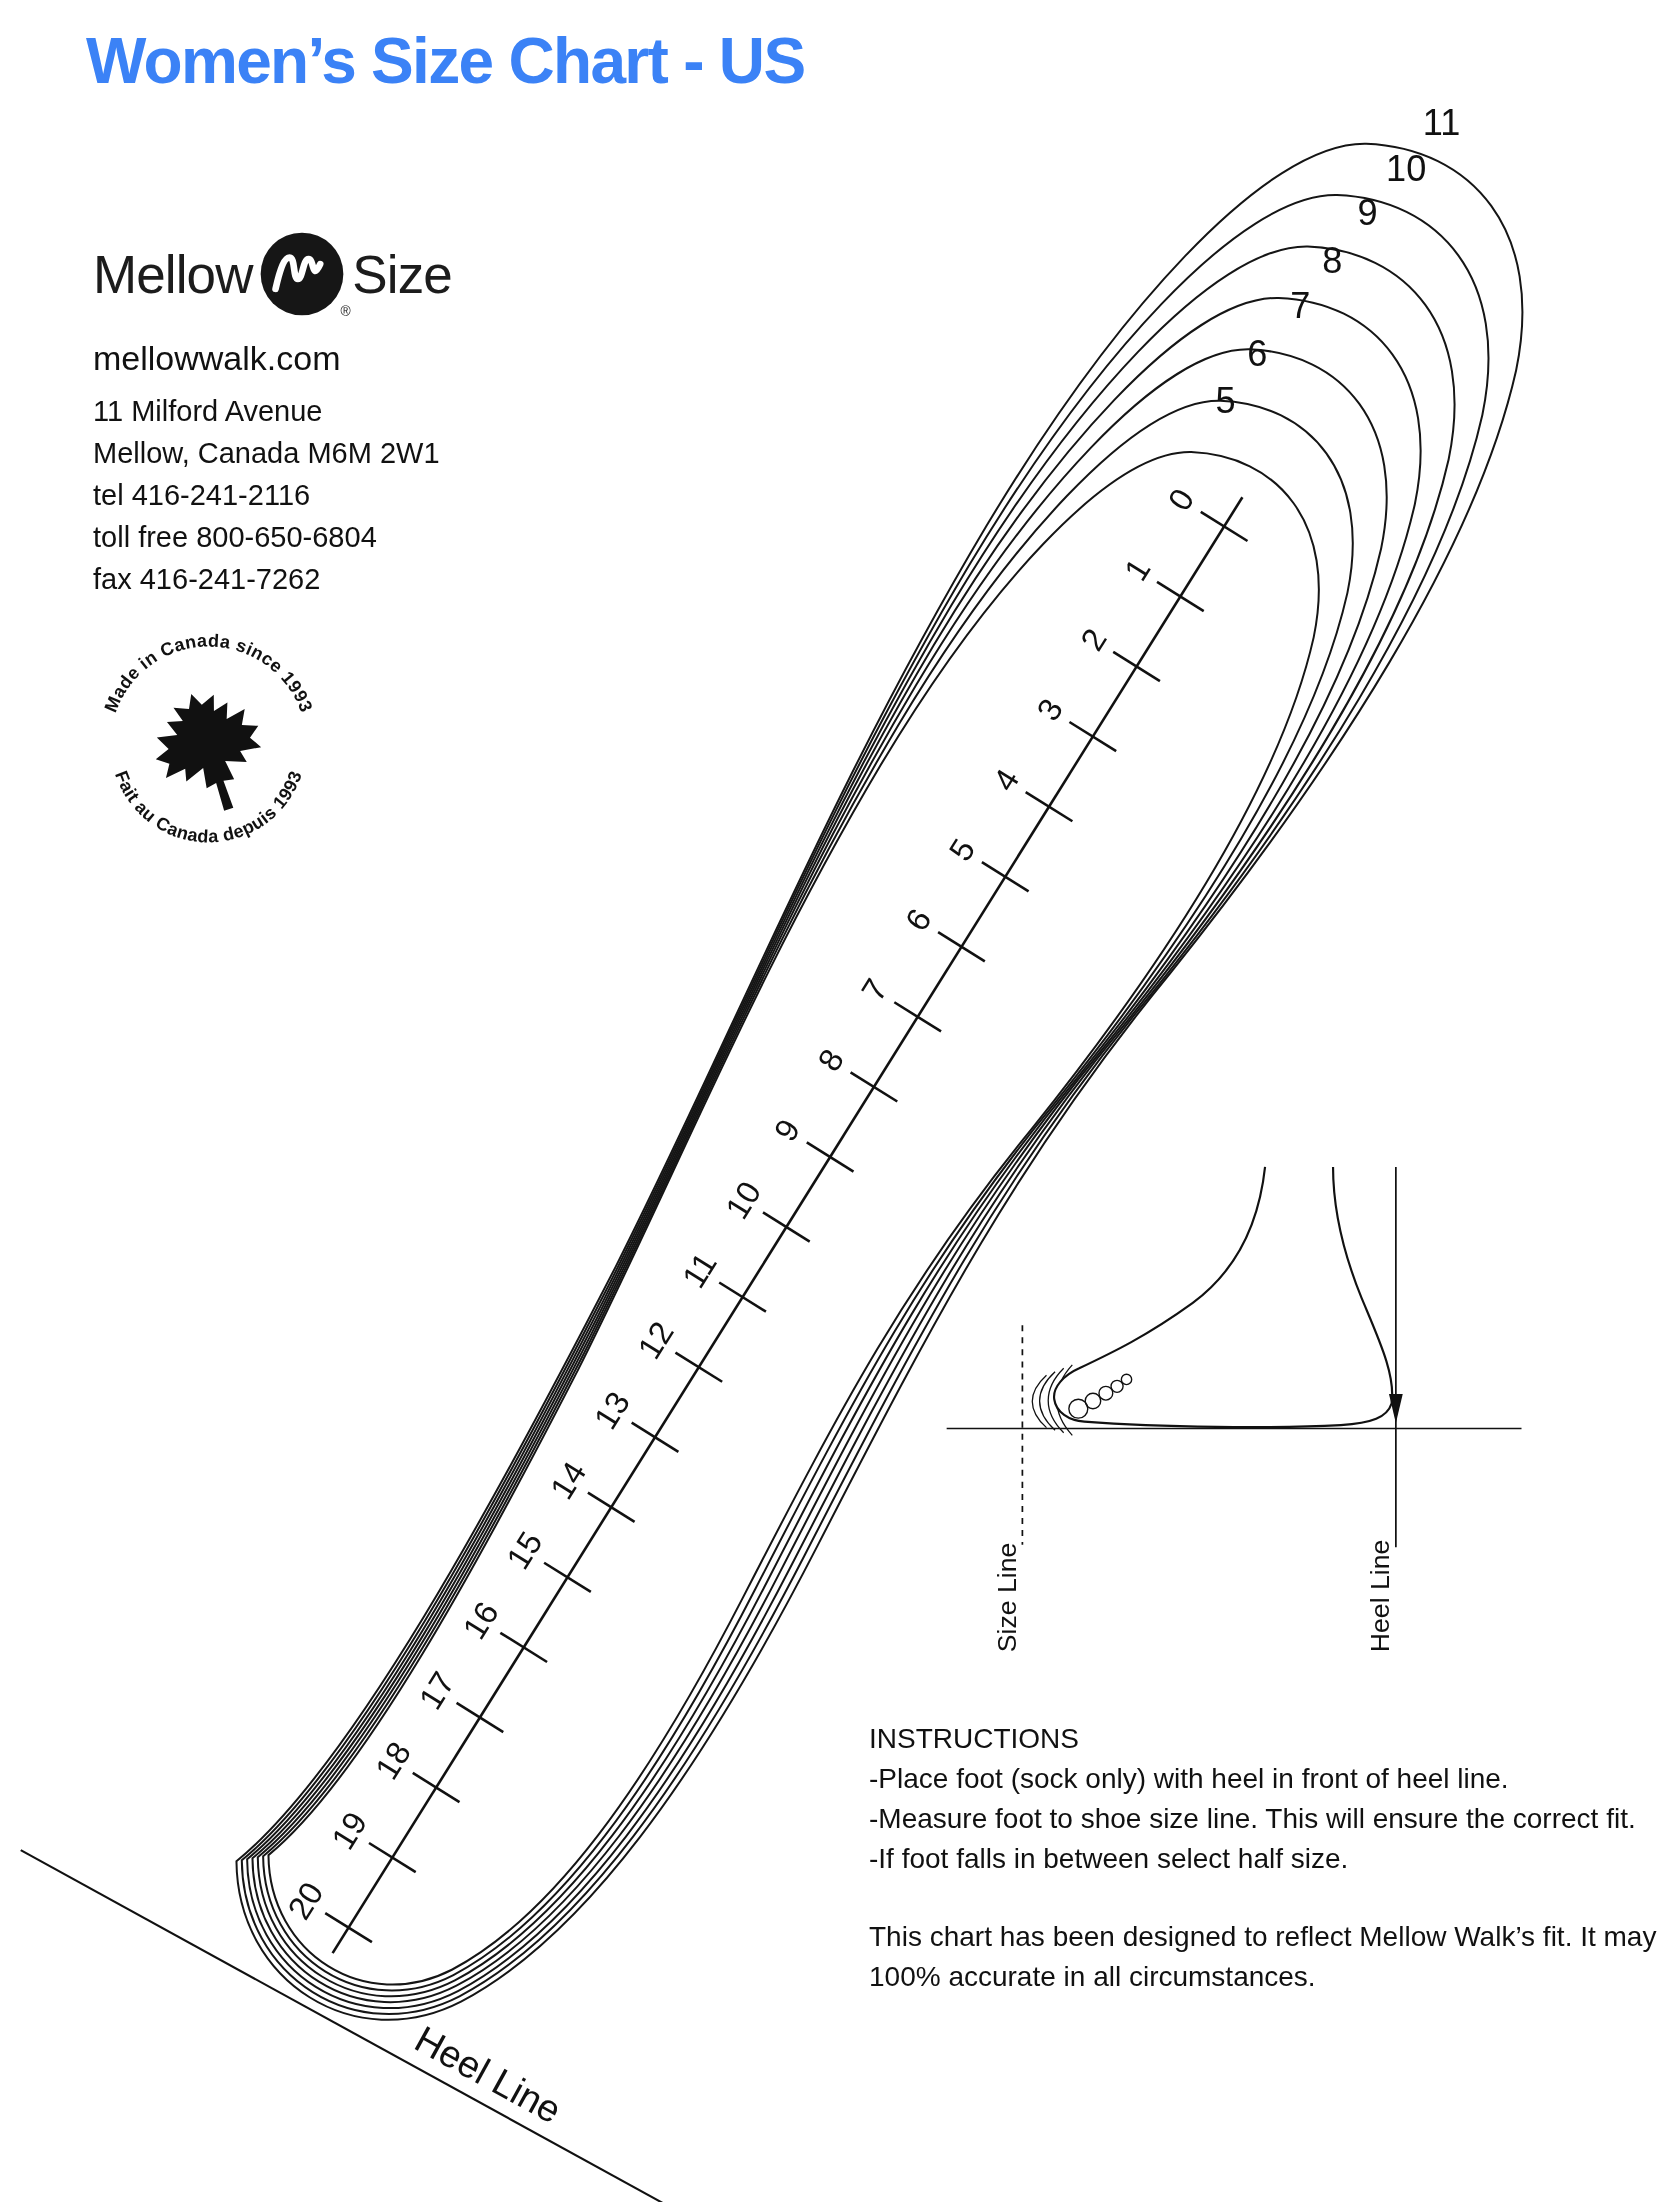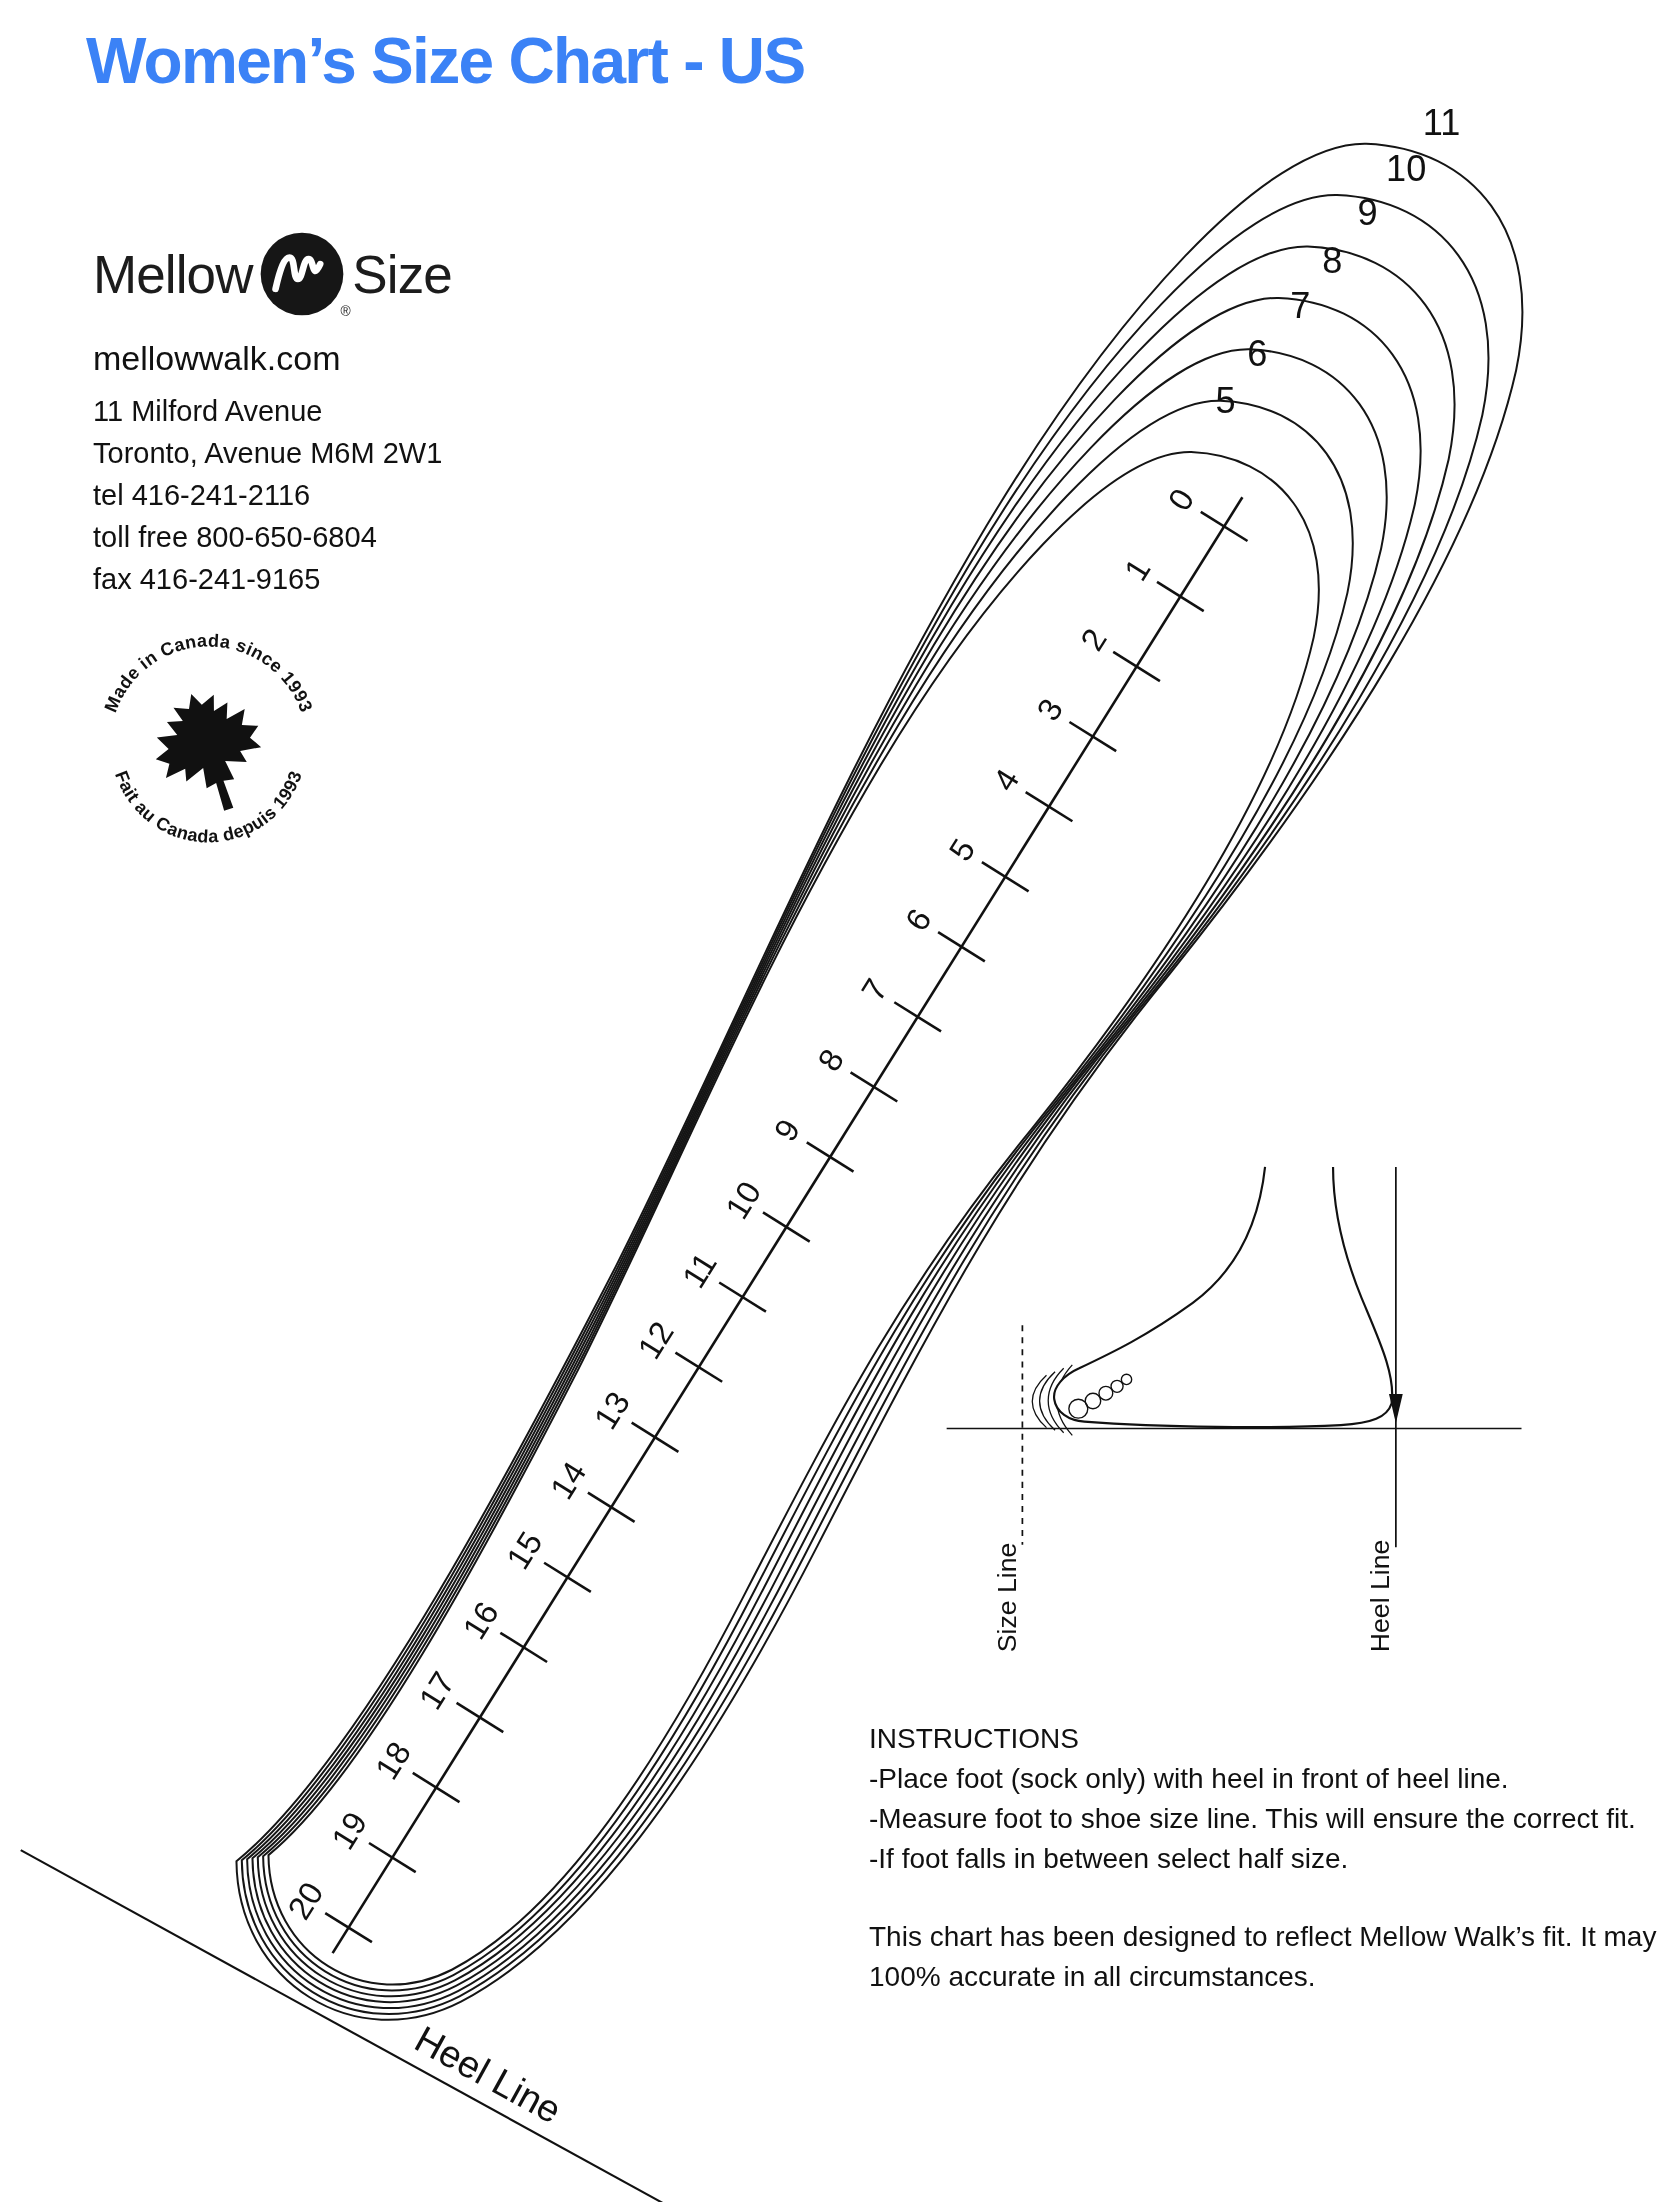--- a/index.html
+++ b/index.html
@@ -142,24 +142,24 @@
         <path d="M 20 70 C 26 44 31 32 37 32 C 44 32 41 58 47 58 C 53 58 53 34 60 34 C 67 34 64 62 74 40" fill="none" stroke="#ffffff" stroke-width="8" stroke-linecap="round" stroke-linejoin="round"></path>
       </svg>
       <span class="logo-reg">®</span>
     </span>
     <span class="logo-word">Size</span>
   </div>
 
   <div class="abs contact">
     <div class="site">mellowwalk.com</div>
     <div class="line">11 Milford Avenue</div>
-    <div class="line">Toronto, Avenue M6M 2W1</div>
+    <div class="line">Mellow, Canada M6M 2W1</div>
     <div class="line">tel 416-241-2116</div>
     <div class="line">toll free 800-650-6804</div>
-    <div class="line">fax 416-241-9165</div>
+    <div class="line">fax 416-241-7262</div>
   </div>
 
   <svg class="abs" style="left:71px;top:607px" width="275" height="275" viewBox="0 0 320 320">
     <defs>
       <path id="arcTop" d="M 49.9 130.5 A 114 114 0 0 1 270.1 130.5"></path>
       <path id="arcBottom" d="M 49.9 189.5 A 114 114 0 0 0 270.1 189.5"></path>
     </defs>
     <text class="stamp-arc-text">
       <textPath href="#arcTop" startOffset="50%" text-anchor="middle">Made in Canada since 1993</textPath>
     </text>

